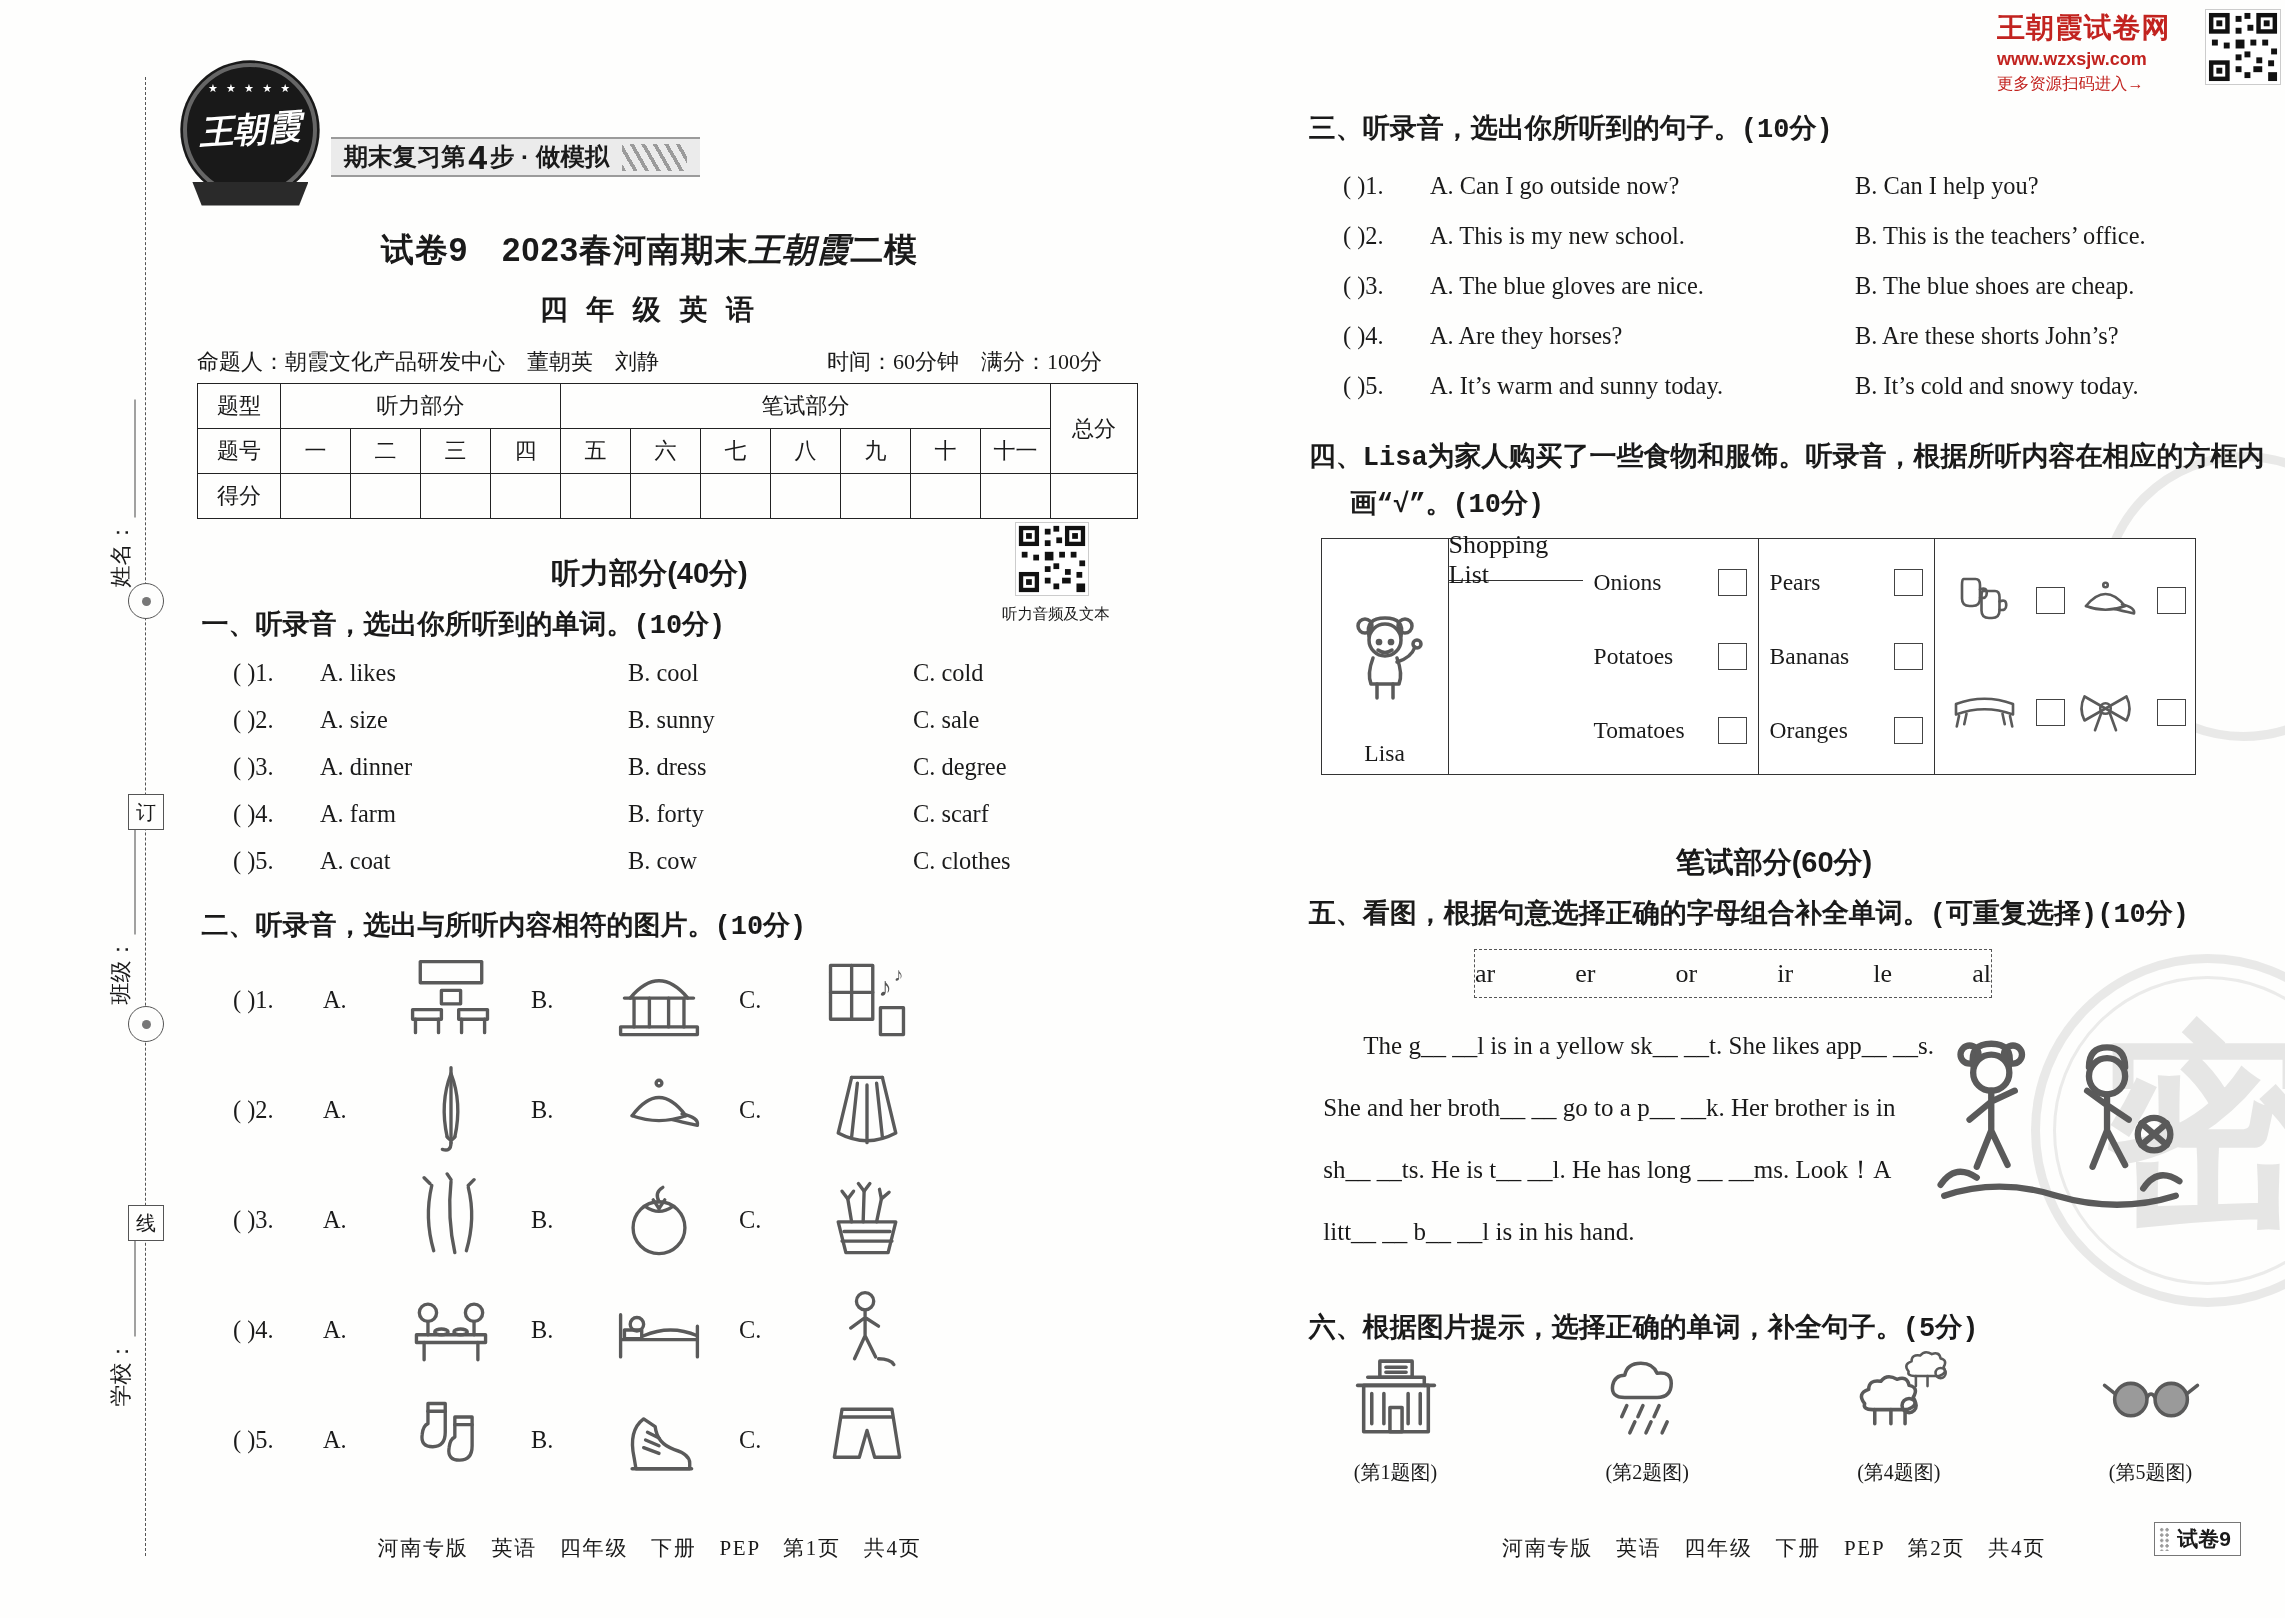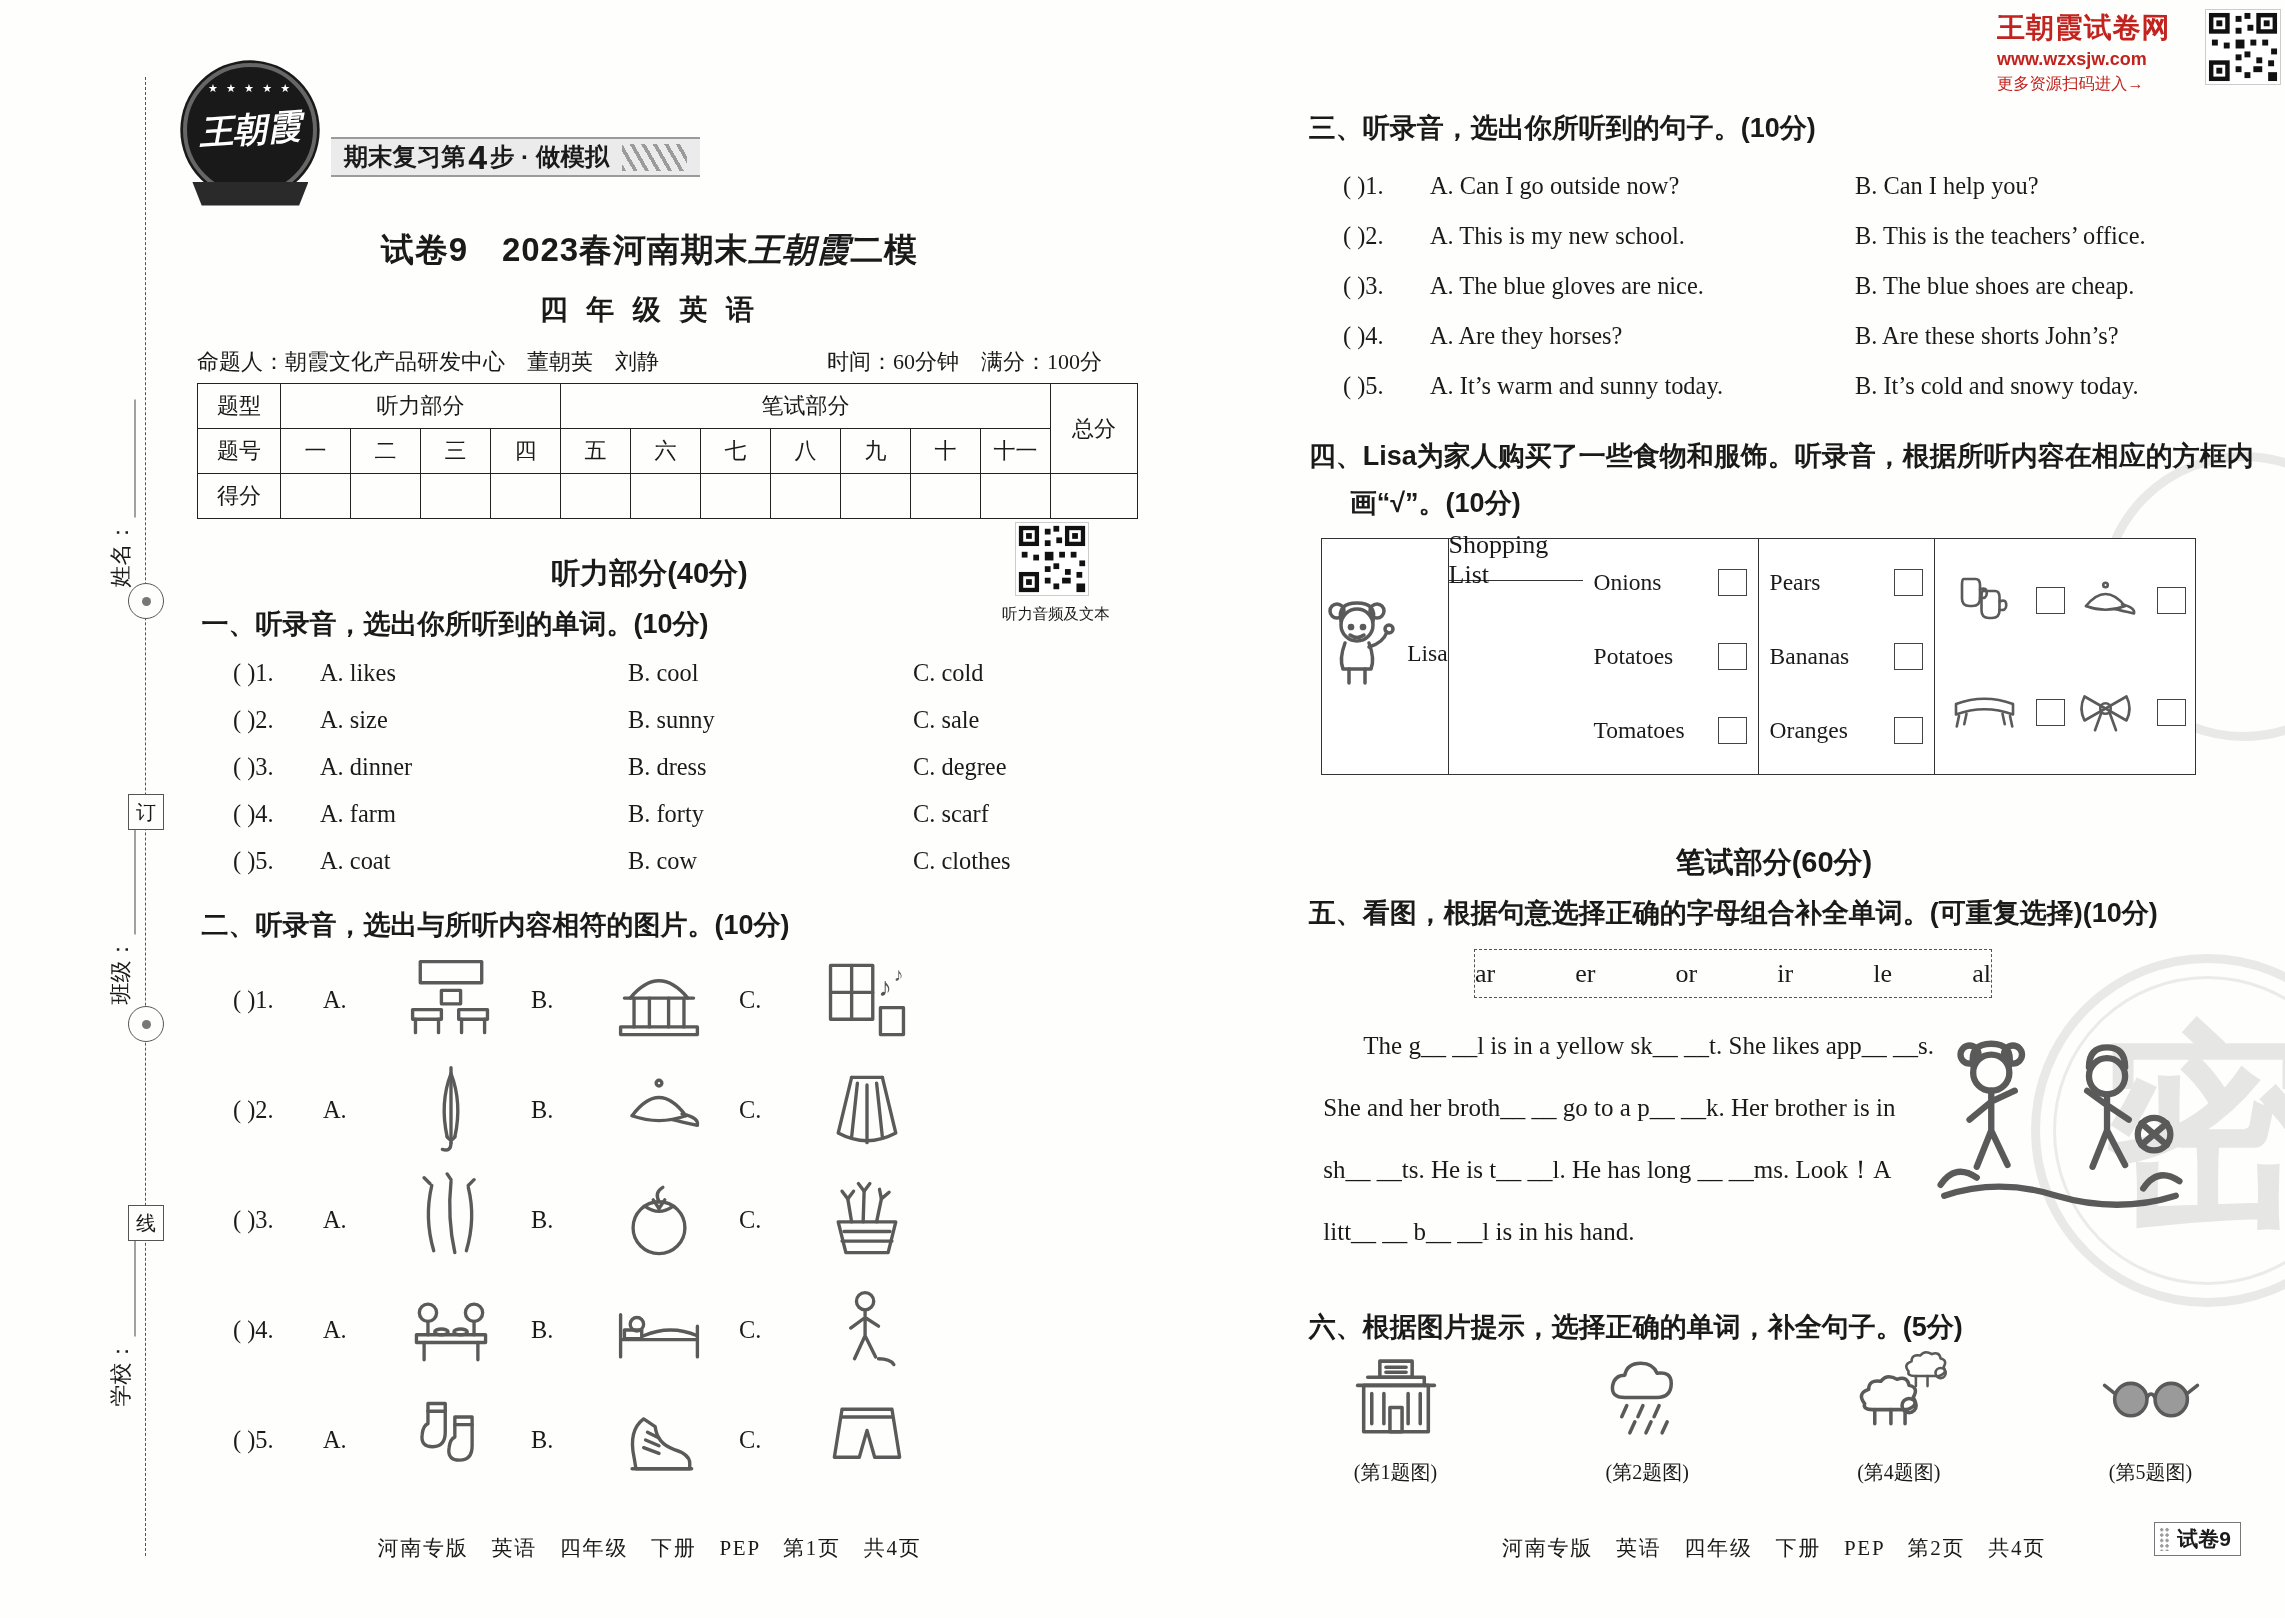--- a/index.html
+++ b/index.html
@@ -32,21 +32,21 @@
   .wm-ring{position:absolute;border:9px solid rgba(160,160,160,.22);border-radius:50%;
            display:flex;align-items:center;justify-content:center;
            color:rgba(160,160,160,.25);font-weight:bold;
            font-family:"Liberation Sans","DejaVu Sans",sans-serif}
   .wm-ring.inner-ring::after{content:"";position:absolute;inset:12.7px;border:3.6px solid rgba(160,160,160,.2);border-radius:50%}
 
   
   .page{position:absolute;top:90px}
   .left-page{left:197px;width:905px;height:1506px}
   .right-page{left:1307px;width:934px;height:1506px}
-  .sec-title{font-family:Liberation Sans, sans-serif;font-weight:bold;font-size:27px;white-space:nowrap}
+  .sec-title{font-family:Liberation Mono, monospace;font-weight:bold;font-size:27px;white-space:nowrap}
   .part-header{font-family:"Liberation Sans","DejaVu Sans",sans-serif;font-weight:bold;font-size:29px;text-align:center;width:100%}
 
   
   .badge{position:absolute;left:-13.6px;top:-27px;width:145px;height:172px}
   .badge-circle{position:relative;width:134px;height:134px;border-radius:50%;background:#191919;
                 border:4.5px solid #666;box-shadow:0 0 0 2.7px #191919;
                 display:flex;align-items:center;justify-content:center}
   .badge-stars{position:absolute;top:14.5px;left:0;width:100%;text-align:center;color:#fff;font-size:11px;letter-spacing:2.7px}
   .badge-brand{color:#fff;font-size:34px;font-weight:bold;font-style:italic;
                font-family:"Liberation Serif","DejaVu Serif",serif;transform:rotate(-4deg)}
@@ -84,21 +84,21 @@
   .pic{width:161px;display:flex;justify-content:center;align-items:center}
   .pic svg,.s6-pic svg,.cloth-cell svg,.lisa-pic svg,.kids-pic svg{stroke:#5a5a5a;stroke-width:3.5;fill:none;
         stroke-linecap:round;stroke-linejoin:round}
   .pic svg{height:96px;width:136px}
 
   .page-footer{position:absolute;top:1444px;width:100%;text-align:center;font-size:21px;letter-spacing:1.8px;white-space:nowrap}
 
   
   .s4-indent{padding-left:41px}
   .shop-table{position:absolute;left:13.6px;top:448px;width:875px;height:237px;border:1.8px solid #333;display:flex;background:#fff}
-  .shop-lisa{width:127px;border-right:1.8px solid #333;display:flex;flex-direction:row;align-items:center;justify-content:flex-end;padding-bottom:7.2px}
+  .shop-lisa{width:127px;border-right:1.8px solid #333;display:flex;flex-direction:column;align-items:center;justify-content:flex-end;padding-bottom:7.2px}
   .shop-lisa .lisa-name{font-size:23.5px;margin-top:1.8px}
   .shop-right{flex:1;display:flex;flex-direction:row}
   .shop-header{height:42px;border-bottom:1.8px solid #333;display:flex;align-items:center;justify-content:center;
                font-size:26px}
   .shop-body{flex:1;display:flex}
   .food-col{width:176px;border-right:1.8px solid #333;display:flex;flex-direction:column;justify-content:space-around;padding:7.2px 11px}
   .food-row{display:flex;align-items:center;justify-content:space-between;font-size:23.5px}
   .cbx{display:inline-block;width:29px;height:27px;border:1.8px solid #444;background:#fff}
   .cloth-grid{flex:1;display:grid;grid-template-columns:1fr 1fr;grid-template-rows:1fr 1fr;padding:5.4px 9px}
   .cloth-cell{display:flex;align-items:center;justify-content:center;gap:11px}

